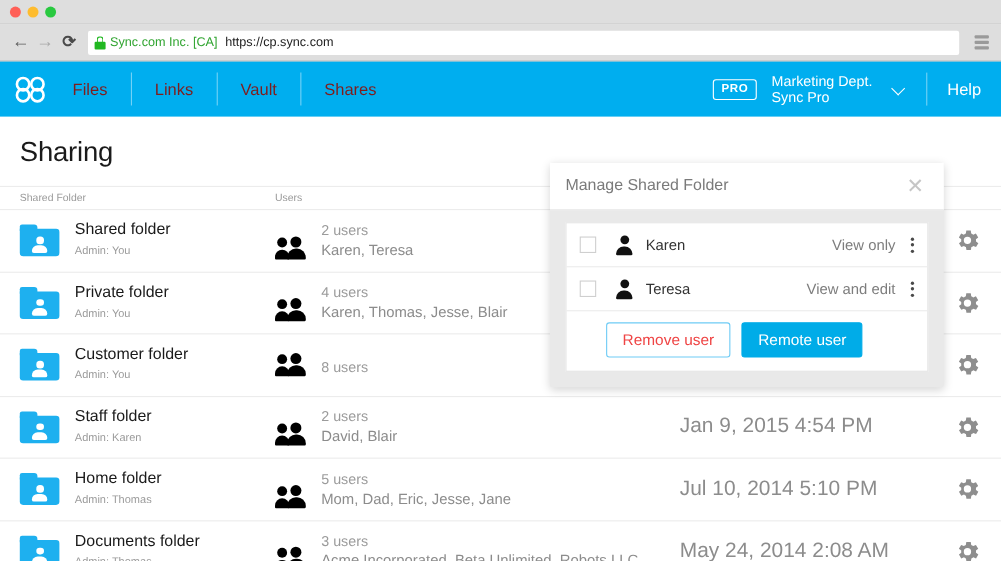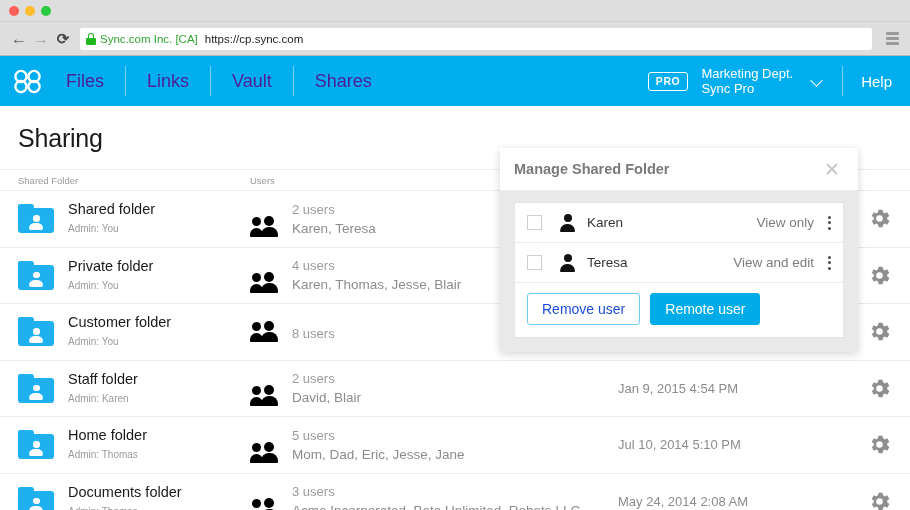--- a/index.html
+++ b/index.html
@@ -51,22 +51,22 @@
   .menu-btn span { display: block; width: 13px; height: 2.5px; background: #9a9a9a; border-radius: 1px; }
 
   
   .appbar {
     height: 50px; background: #00aeef; display: flex; align-items: center;
     position: relative; color: #fff;
   }
   .logo { width: 56px; display: flex; align-items: center; justify-content: center; }
   .nav { display: flex; align-items: stretch; height: 30px; }
   .nav a {
-    display: flex; align-items: center; padding: 0 21px; font-size: 18px;
-    color: #4c1d95; text-decoration: none; border-left: 1px solid rgba(255,255,255,.45);
+    display: flex; align-items: center; padding: 0 21px; font-size: 15px;
+    color: #7f1d1d; text-decoration: none; border-left: 1px solid rgba(255,255,255,.45);
     height: 30px;
   }
   .nav a:first-child { border-left: none; padding-left: 10px; }
 
   .right { position: absolute; right: 0; top: 0; height: 50px; display: flex; align-items: center; }
   .pro {
     border: 1.5px solid #fff; border-radius: 3px; font-size: 10.5px; font-weight: bold;
     letter-spacing: .6px; padding: 2px 7px 3px; margin-right: 13px; text-align: right;
   }
   .acct { line-height: 15px; font-size: 13px; }
@@ -120,53 +120,53 @@
 
   .cell-users { flex: 1; display: flex; align-items: flex-end; }
   .users-ic { width: 30px; height: 22px; position: relative; flex: none; margin-right: 12px; }
   .users-ic .h1 { position: absolute; left: 2px; top: 1px; width: 9px; height: 9px; background: #000; border-radius: 50%; }
   .users-ic .h2 { position: absolute; left: 14px; top: 0px; width: 10px; height: 10px; background: #000; border-radius: 50%; }
   .users-ic .b1 { position: absolute; left: 0px; top: 12px; width: 13px; height: 9px; background: #000; border-radius: 7px 7px 1px 1px; }
   .users-ic .b2 { position: absolute; left: 11px; top: 11px; width: 17px; height: 10px; background: #000; border-radius: 8px 8px 1px 1px; }
   .u-count { font-size: 13px; color: #9b9b9b; line-height: 18px; }
   .u-list { font-size: 13.5px; color: #8c8c8c; line-height: 18px; white-space: nowrap; }
 
-  .cell-date { width: 230px; font-size: 13px; color: #8c8c8c; }
+  .cell-date { width: 230px; font-size: 19px; color: #8c8c8c; }
   .cell-gear { width: 62px; display: flex; align-items: center; justify-content: center; }
   .gear { width: 25px; height: 25px; }
 
   
   .modal {
     position: absolute; left: 500px; top: 148px; width: 358px;
     background: #e9e9e9; border-radius: 2px;
     box-shadow: 0 2px 9px rgba(0,0,0,.17);
   }
   .modal-head {
     background: #fff; height: 43px; display: flex; align-items: center;
     padding: 0 14px; border-bottom: 1px solid #ececec;
   }
-  .modal-title { flex: 1; font-size: 14.5px; color: #7a7a7a; font-weight: bold; }
+  .modal-title { flex: 1; font-size: 14.5px; color: #7a7a7a; }
   .modal-x { font-size: 19px; color: #c6c6c6; line-height: 1; padding: 2px 4px; }
   .modal-body { padding: 11px 14px 14px; }
   .card { background: #fff; border: 1px solid #e4e4e4; }
   .urow {
     display: flex; align-items: center; height: 40px; padding: 0 12px;
     border-bottom: 1px solid #ececec;
   }
   .cbox { width: 15px; height: 15px; border: 1px solid #cfcfcf; background: #fff; flex: none; }
   .person-ic { width: 17px; height: 17px; position: relative; margin-left: 17px; flex: none; }
   .person-ic .ph { position: absolute; left: 4.5px; top: 0; width: 8px; height: 8px; background: #111; border-radius: 50%; }
   .person-ic .pb { position: absolute; left: 1px; top: 9.5px; width: 15px; height: 8px; background: #111; border-radius: 7px 7px 1px 1px; }
   .uname { font-size: 13.5px; color: #333; margin-left: 11px; flex: 1; }
   .perm { font-size: 13.5px; color: #7d7d7d; margin-right: 14px; }
   .kebab { display: flex; flex-direction: column; gap: 2.5px; align-items: center; }
   .kebab i { width: 3px; height: 3px; background: #4a4a4a; border-radius: 50%; display: block; }
   .btnrow { display: flex; gap: 10px; padding: 10px 12px 12px; }
   .btn { font-size: 14px; border-radius: 3px; padding: 8px 14px; line-height: 1; }
-  .btn-outline { background: #fff; border: 1px solid #6ecbf5; color: #1d4ed8; }
+  .btn-outline { background: #fff; border: 1px solid #6ecbf5; color: #ef4444; margin-left: 24px; }
   .btn-solid { background: #00ace8; color: #fff; border: 1px solid #00ace8; }
 </style>
 </head>
 <body>
 
 <div class="app">
 
   <div class="titlebar">
     <div class="traffic">
       <span class="dot red"></span>

